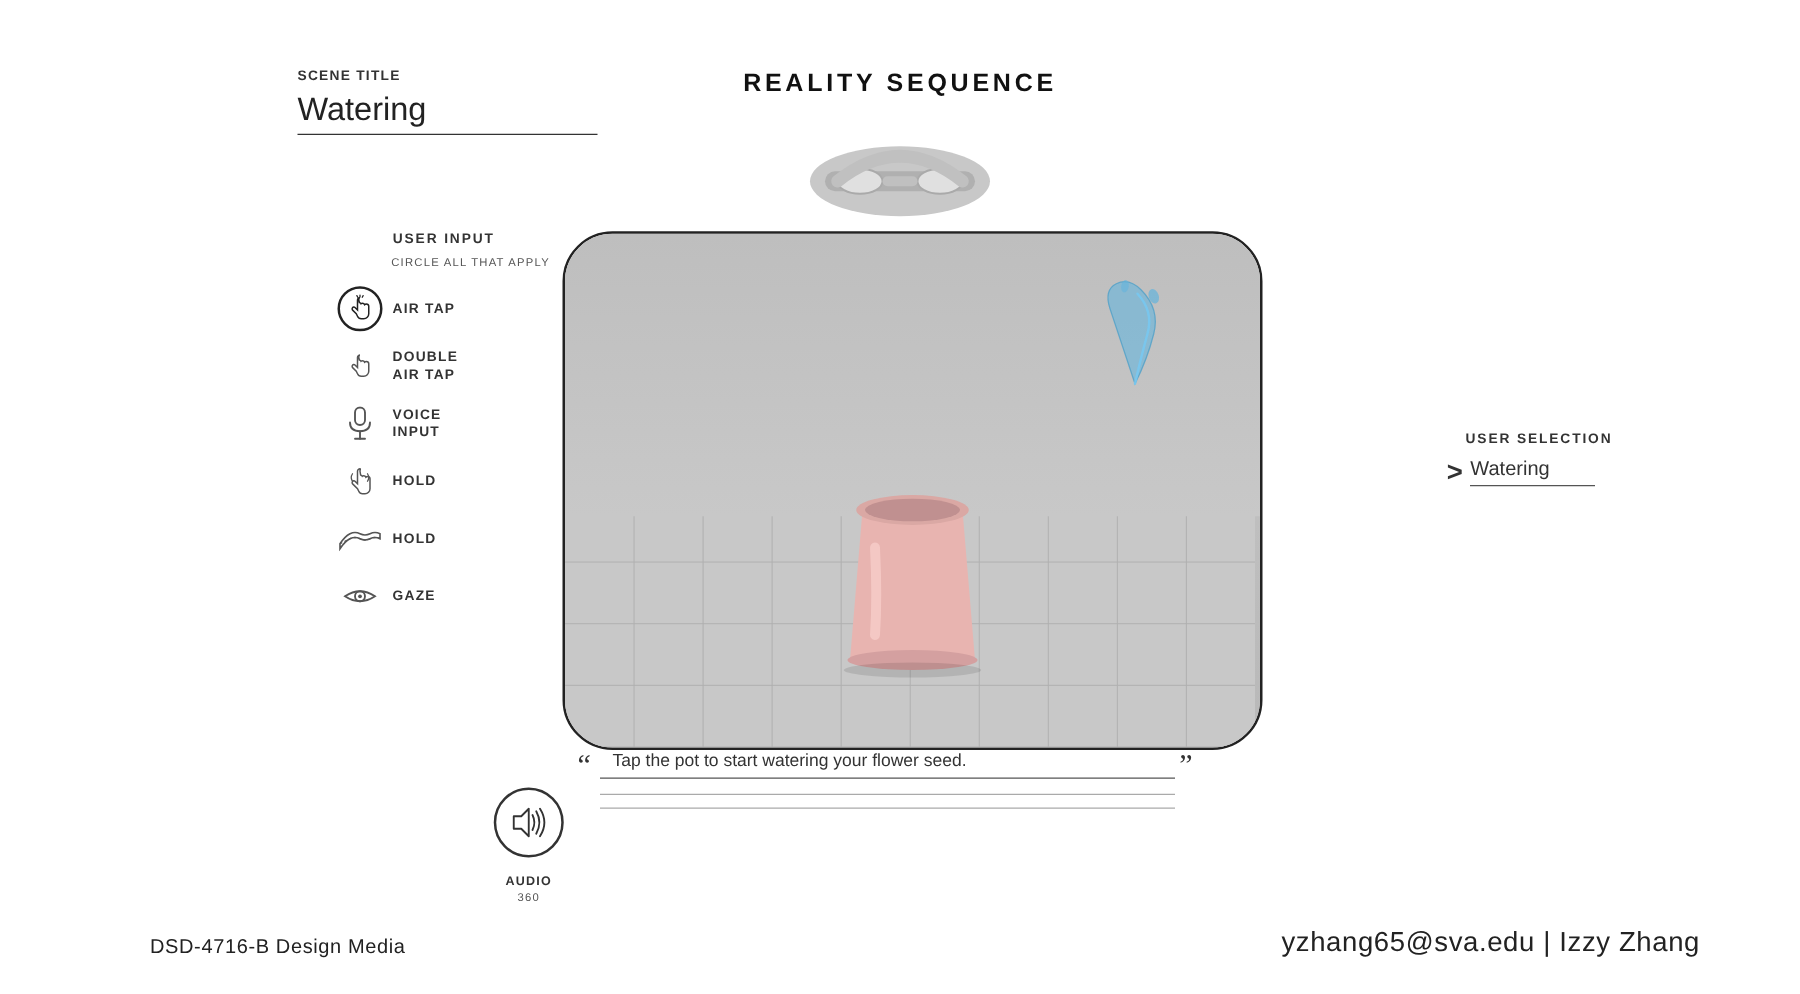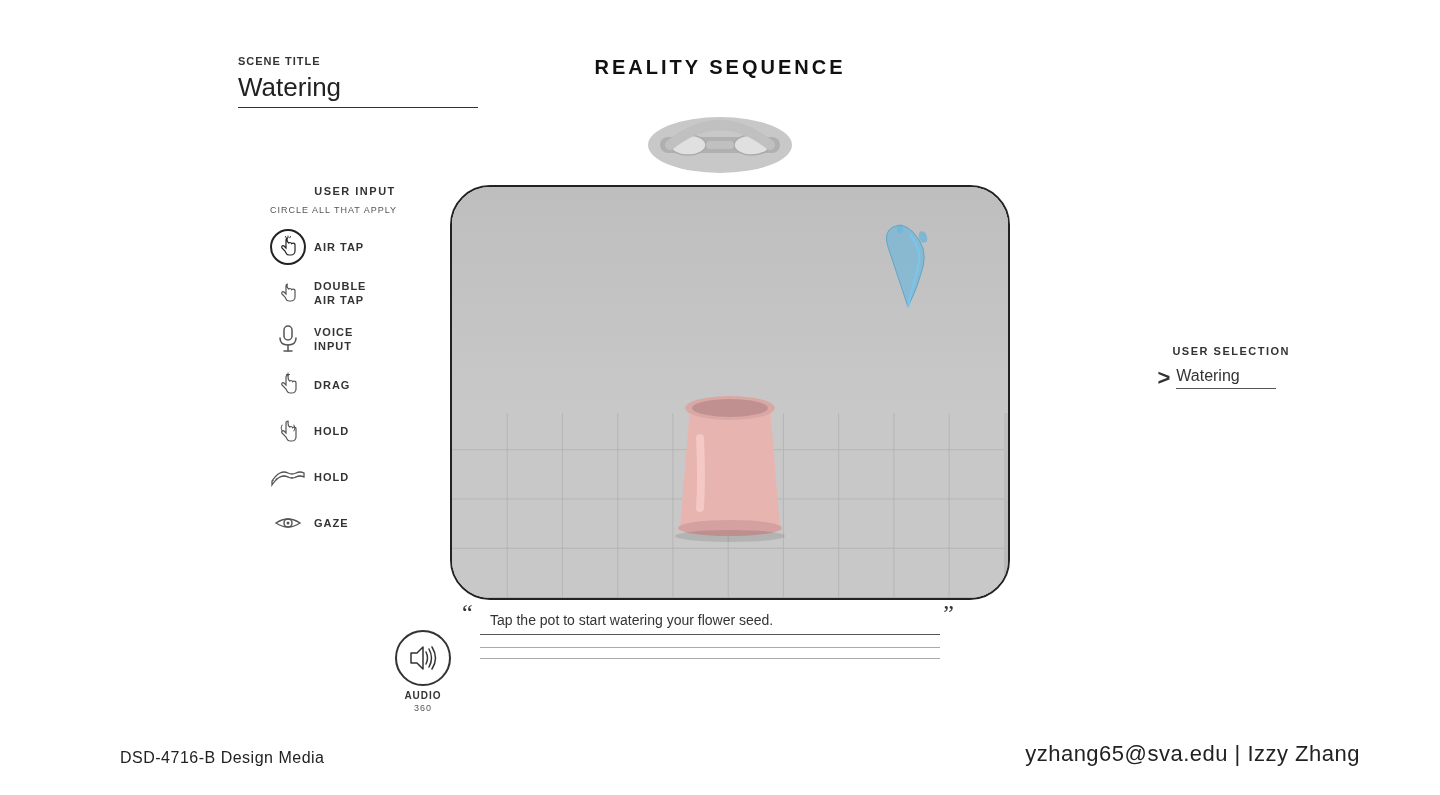--- a/index.html
+++ b/index.html
@@ -100,21 +100,21 @@
       font-weight: bold;
       letter-spacing: 1.5px;
       color: #333;
       text-align: center;
       margin-bottom: 8px;
     }
     .circle-all {
       font-size: 9px;
       letter-spacing: 1px;
       color: #555;
-      text-align: left;
+      text-align: right;
       margin-bottom: 14px;
     }
 
     .input-item {
       display: flex;
       align-items: center;
       margin-bottom: 10px;
       gap: 8px;
     }
     .input-icon {
@@ -155,21 +155,21 @@
       display: flex;
       align-items: center;
       justify-content: center;
       background: #fff;
     }
     .audio-label {
       font-size: 10px;
       font-weight: bold;
       letter-spacing: 1px;
       color: #333;
-      margin-top: 2px;
+      margin-top: 12px;
     }
     .audio-360 {
       font-size: 9px;
       color: #555;
       letter-spacing: 1px;
     }
 
     
     .quote-section {
       position: absolute;
@@ -189,21 +189,21 @@
       font-size: 24px;
       color: #333;
       position: absolute;
       right: -14px;
       top: 0;
       font-family: Georgia, serif;
     }
     .quote-text {
       font-size: 14px;
       color: #333;
-      padding: 12px 10px;
+      padding: 0 10px;
       border-bottom: 1.5px solid #555;
       padding-bottom: 6px;
     }
     .quote-line2 {
       border-bottom: 1.5px solid #aaa;
       margin-top: 12px;
       width: 100%;
     }
     .quote-line3 {
       border-bottom: 1.5px solid #aaa;
@@ -376,31 +376,20 @@
         <rect x="8" y="1" width="8" height="14" rx="4" fill="none" stroke="#555" stroke-width="1.5"></rect>
 
         <path d="M4 13 Q4 20 12 20 Q20 20 20 13" fill="none" stroke="#555" stroke-width="1.5" stroke-linecap="round"></path>
         <line x1="12" y1="20" x2="12" y2="26" stroke="#555" stroke-width="1.5" stroke-linecap="round"></line>
         <line x1="8" y1="26" x2="16" y2="26" stroke="#555" stroke-width="1.5" stroke-linecap="round"></line>
       </svg>
     </div>
     <div class="input-label">VOICE<br>INPUT</div>
   </div>
 
-  <div class="input-item">
-    <div class="input-icon">
-      <svg width="28" height="28" viewBox="0 0 28 28" xmlns="http://www.w3.org/2000/svg">
-        <path d="M14 4 C13 4 12 5 12 6 L12 14 L10 12 C9.5 11.5 8.5 11.5 8 12.2 C7.5 12.8 7.7 13.8 8.3 14.3 L12 18 L13 20 C13.5 21.2 14.5 22 16 22 L18 22 C20.2 22 22 20.2 22 18 L22 12 C22 11 21.2 10.2 20 10.2 C19.5 10.2 19 10.4 18.7 10.7 C18.4 10 17.7 9.5 17 9.5 C16.5 9.5 16.1 9.7 15.8 10 C15.5 9.4 15 9 14.5 9 L14 6 C14 5 14.5 4 14 4Z" fill="none" stroke="#555" stroke-width="1.2"></path>
-
-        <line x1="14" y1="2" x2="14" y2="5" stroke="#555" stroke-width="1" stroke-linecap="round"></line>
-        <line x1="12.5" y1="3.5" x2="15.5" y2="3.5" stroke="#555" stroke-width="1" stroke-linecap="round"></line>
-      </svg>
-    </div>
-    <div class="input-label">DRAG</div>
-  </div>
 
   <div class="input-item">
     <div class="input-icon">
       <svg width="28" height="28" viewBox="0 0 28 28" xmlns="http://www.w3.org/2000/svg">
         <path d="M14 4 C13 4 12 5 12 6 L12 16 L10 14 C9.5 13.5 8.5 13.5 8 14.2 C7.5 14.8 7.7 15.8 8.3 16.3 L12 20 L13 22 C13.5 23.2 14.5 24 16 24 L18 24 C20.2 24 22 22.2 22 20 L22 12 C22 11 21.2 10.2 20 10.2 C19.5 10.2 19 10.4 18.7 10.7 C18.4 10 17.7 9.5 17 9.5 C16.5 9.5 16.1 9.7 15.8 10 C15.5 9.4 15 9 14.5 9 L14 6 C14 5 14.5 4 14 4Z" fill="none" stroke="#555" stroke-width="1.2"></path>
 
         <path d="M8 8 Q6 11 8 14" fill="none" stroke="#555" stroke-width="1" stroke-linecap="round"></path>
         <path d="M20 8 Q22 11 20 14" fill="none" stroke="#555" stroke-width="1" stroke-linecap="round"></path>
       </svg>
     </div>

